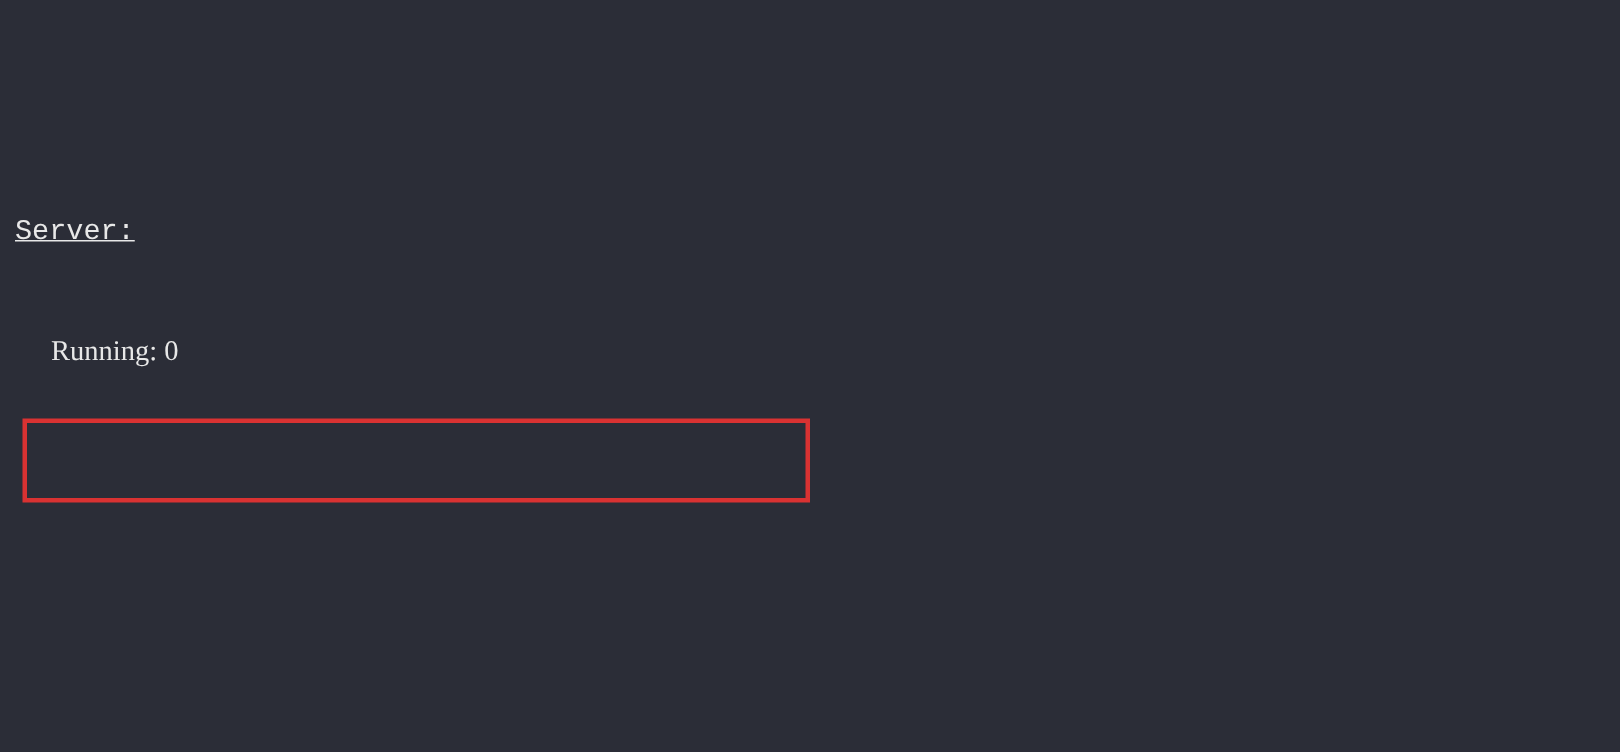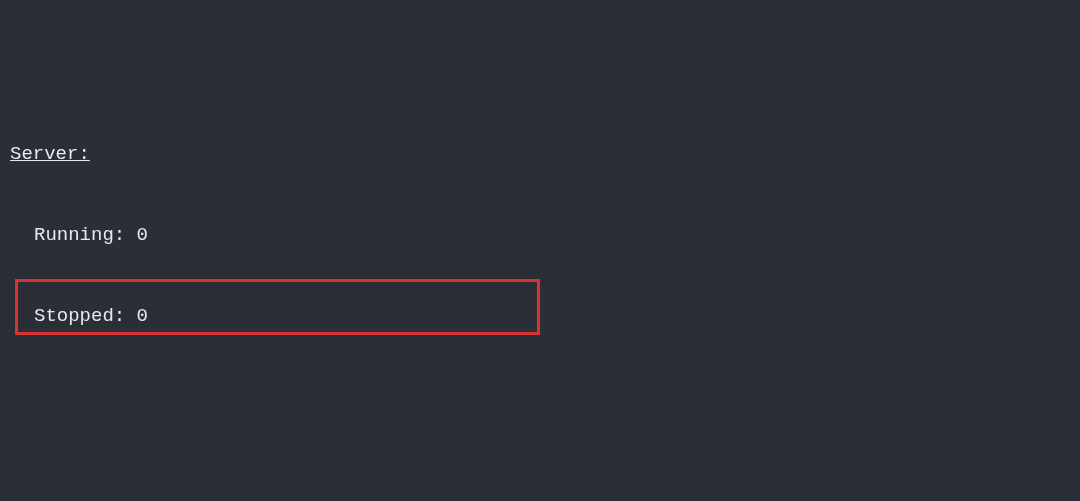--- a/index.html
+++ b/index.html
@@ -17,38 +17,37 @@
       width: 1080px;
       height: 501px;
       overflow: hidden;
       white-space: pre;
     }
     .line {
       display: block;
     }
     .i0 { padding-left: 0; text-decoration: underline; }
     .i1 { padding-left: 12px; }
-    .i2 { padding-left: 24px; }
+    .i2 { padding-left: 24px; font-family: Liberation Serif, serif; }
     .highlight-box {
       position: absolute;
       border: 3px solid #d93232;
       pointer-events: none;
     }
     .wrap {
       position: relative;
     }
   </style>
 </head>
 <body>
 
 
 <div class="wrap">
   <span class="line i0">Server:</span>
   <span class="line i2">Running: 0</span>
-  <span class="line i2">Stopped: 0</span>
   
   
   
   
   
   
   
   
   
   

